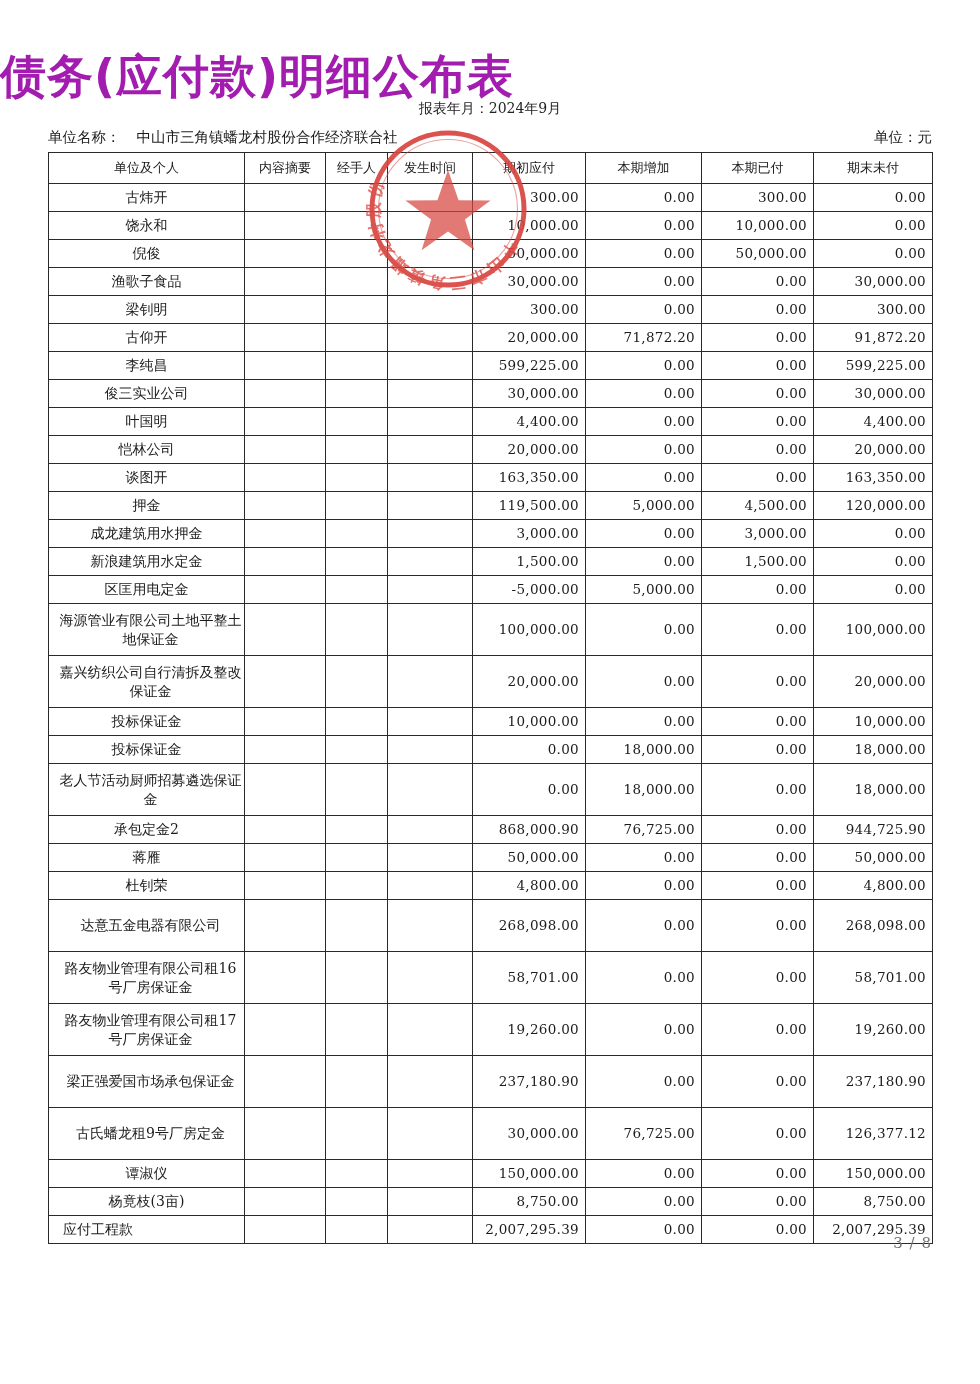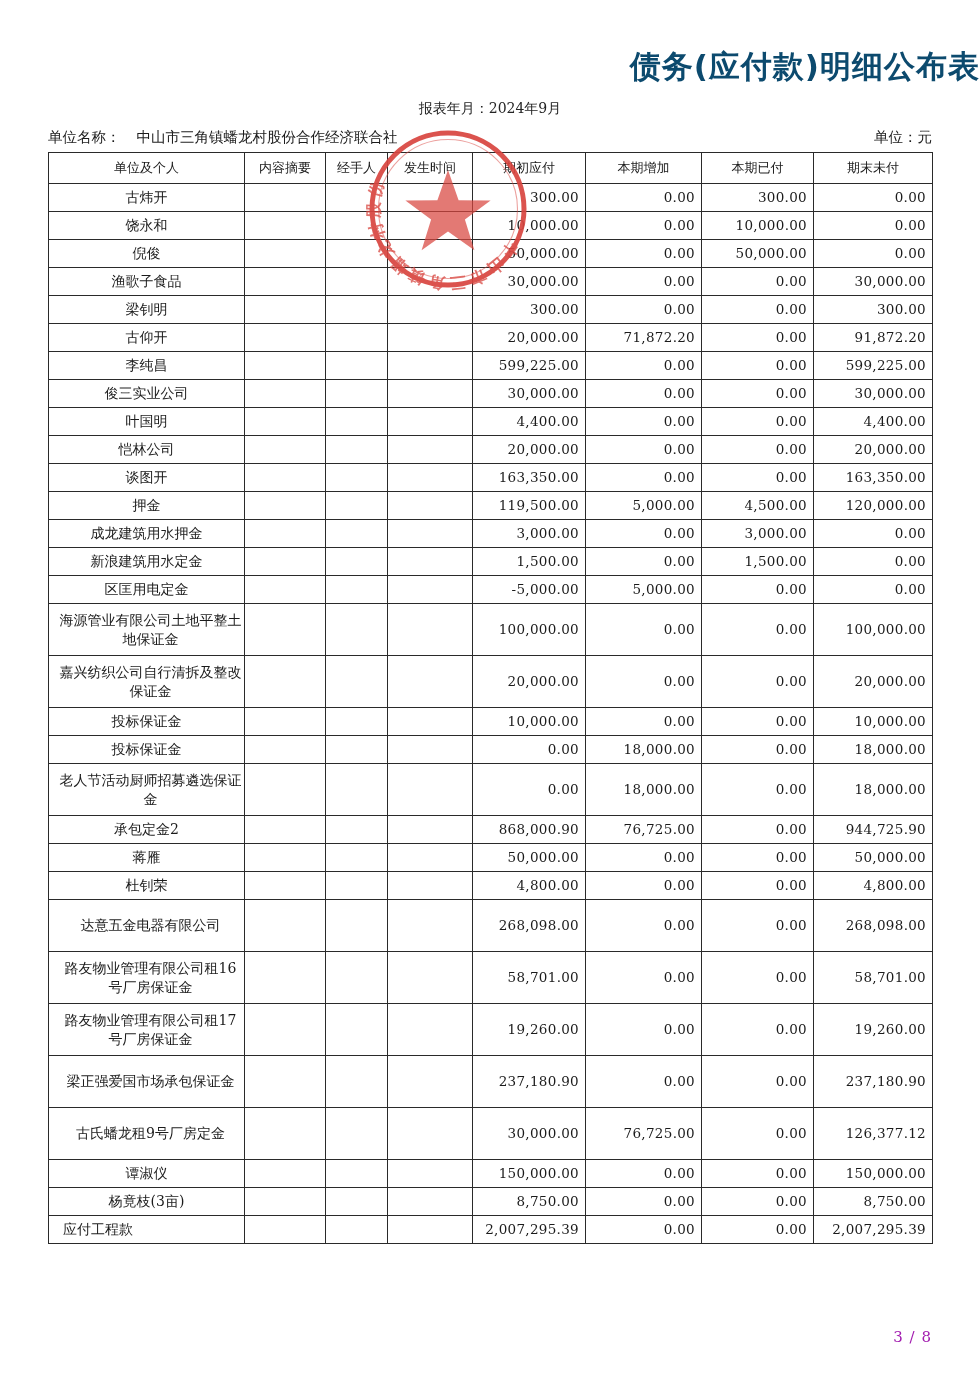--- a/index.html
+++ b/index.html
@@ -9,26 +9,26 @@
     font-family:"DejaVu Serif","Liberation Serif",serif;
     color:#1b1b1b;
     position:relative;
     overflow:hidden;
   }
   .page{position:relative;width:980px;height:1384px;}
 
   
   .doc-title{
     position:absolute;left:0;top:46px;width:980px;
-    text-align:right;
+    text-align:left;
     font-family:"DejaVu Sans","Liberation Sans",sans-serif;
     font-weight:bold;
-    font-size:31px;
+    font-size:46px;
     letter-spacing:1px;
-    color:#0c4a6e;
+    color:#a21caf;
   }
   .report-period{
     position:absolute;left:0;top:100px;width:980px;
     text-align:center;
     font-size:14px;
     color:#232323;
   }
 
   
   .meta-row{
@@ -93,23 +93,23 @@
   .seal{
     position:absolute;left:357px;top:118px;
     width:182px;height:182px;
     pointer-events:none;
     opacity:.92;
   }
   .seal svg{display:block;width:182px;height:182px;}
 
   
   .page-number{
-    position:absolute;right:48px;top:1328px;
+    position:absolute;right:48px;top:1234px;
     font-size:15px;
-    color:#a21caf;
+    color:#737373;
     letter-spacing:1px;
   }
 </style>
 </head>
 <body>
 
 <div class="page">
 
   <div class="doc-title">债务(应付款)明细公布表</div>
   <div class="report-period">报表年月：2024年9月</div>

